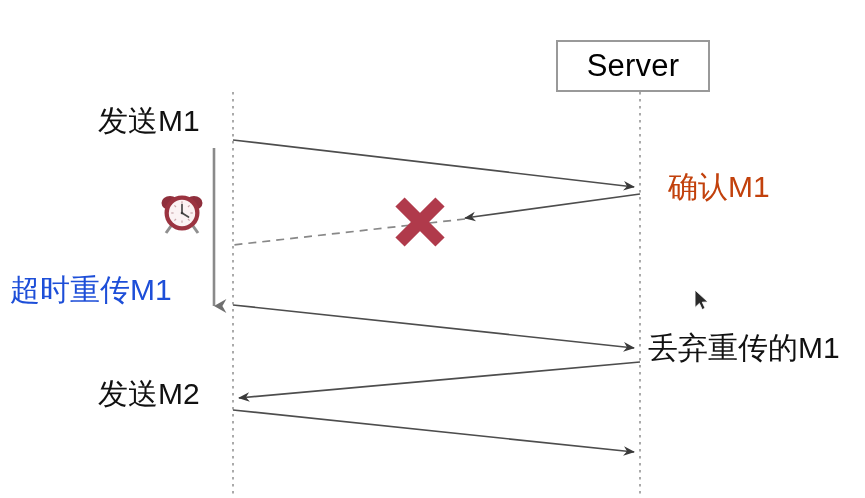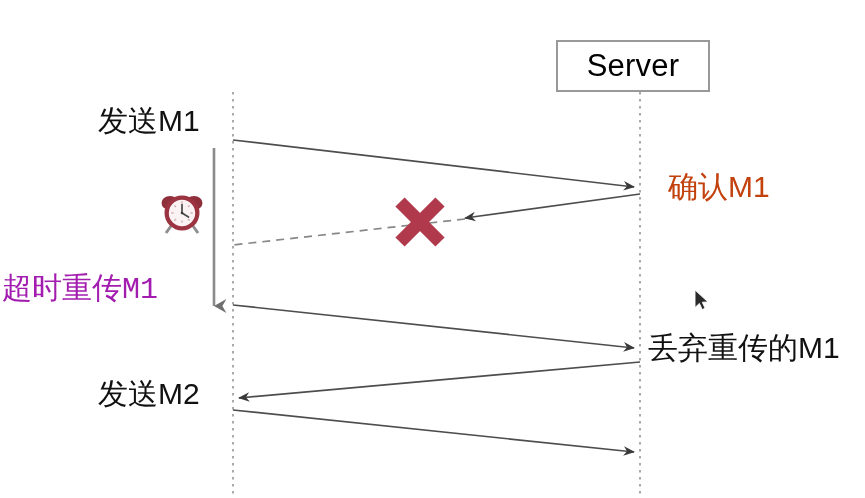--- a/index.html
+++ b/index.html
@@ -135,21 +135,21 @@
 
     <g id="cursor" transform="translate(695,290)">
       <path d="M0,0 L0,17.5 L4.4,13.4 L7.2,19.6 L10.1,18.2 L7.3,12.2 L13,12 Z" fill="#2a2a2a" stroke="#ffffff" stroke-width="0.9"></path>
     </g>
   </svg>
 
   <div class="msg-label" id="lbl-send-m1" style="left: 98px; top: 105px; color: rgb(17, 17, 17);">发送M1</div>
 
   <div class="msg-label" id="lbl-ack-m1" style="left: 640px; top: 171px; color: #c2410c; margin-left: 28px;">确认M1</div>
 
-  <div class="msg-label" id="lbl-retransmit-m1" style="left: 2px; top: 274px; color: #a21caf; font-family: Liberation Mono, monospace;">超时重传M1</div>
+  <div class="msg-label" id="lbl-retransmit-m1" style="left: 10px; top: 274px; color: #1d4ed8;">超时重传M1</div>
 
   <div class="msg-label two-line" id="lbl-retransmit-ack-m1" style="left: 648px; top: 331px; color: rgb(17, 17, 17);">
     <div>丢弃重传的M1</div>
   </div>
 
   <div class="msg-label" id="lbl-send-m2" style="left: 98px; top: 378px; color: rgb(17, 17, 17); text-align: right;">发送M2</div>
 
 </div>
 
 </body></html>

